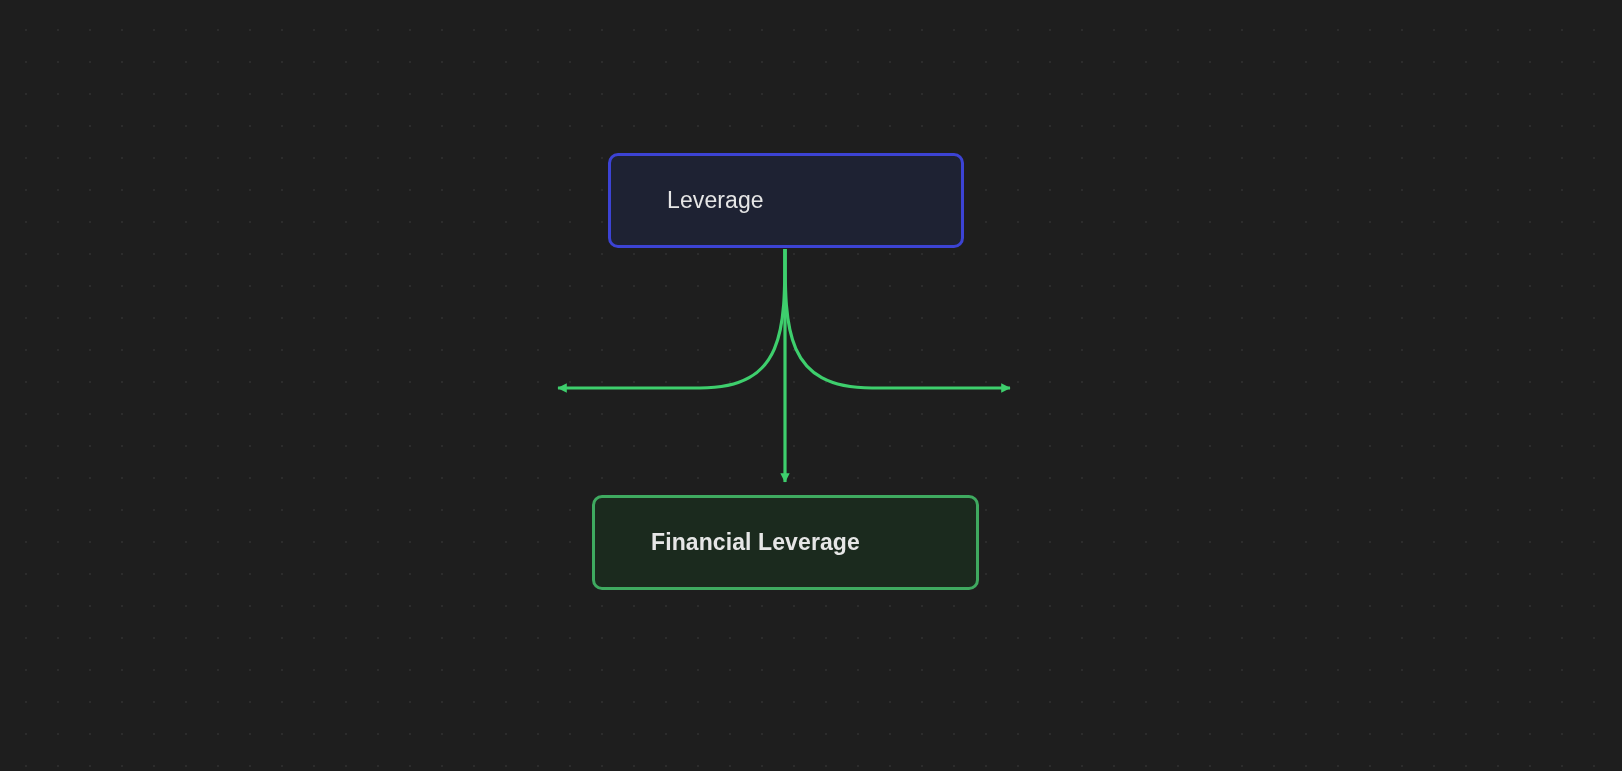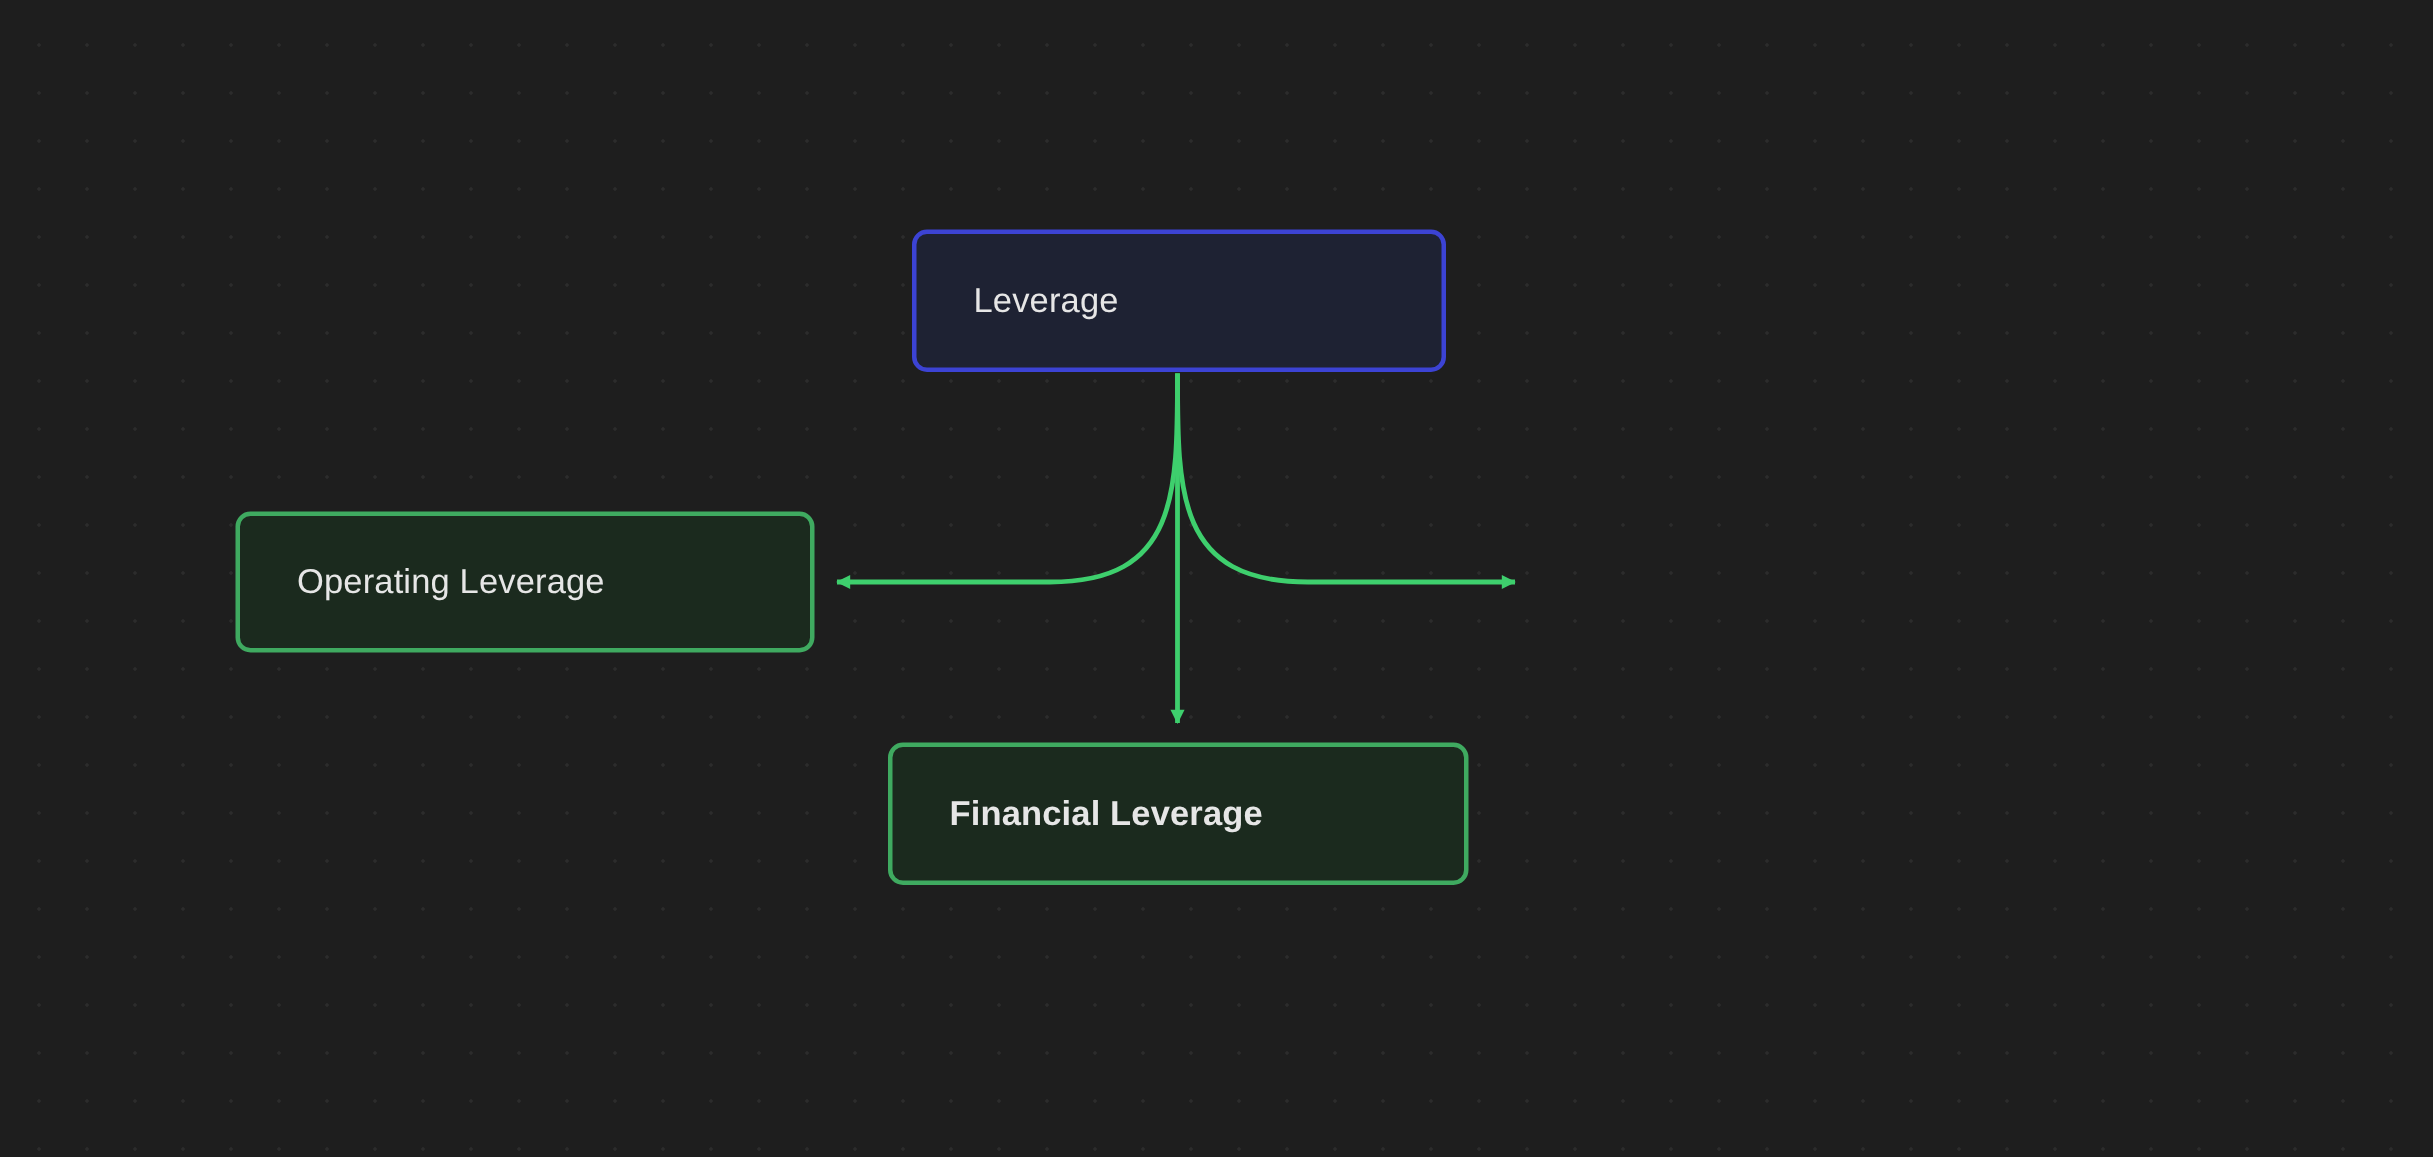--- a/index.html
+++ b/index.html
@@ -39,21 +39,21 @@
     border-width: 3px;
     border-radius: 10px;
     color: #e6e6e6;
     font-size: 23px;
     font-weight: 400;
     letter-spacing: 0.1px;
     line-height: 1.2;
     white-space: nowrap;
   }
   .node-label {
-    padding-left: 38px;
+    padding-left: 56px;
   }
   #node-root {
     left: 608px;
     top: 153px;
     width: 356px;
     height: 95px;
   }
   #node-operating {
     left: 157px;
     top: 341px;
@@ -90,22 +90,19 @@
 
     <path d="M 785 249 L 785 482" fill="none" stroke="#3ecf6d" stroke-width="3.2" stroke-linecap="butt" marker-end="url(#arrow-green)"></path>
 
     <path d="M 785 249 C 785 330, 785 388, 872 388 L 1010 388" fill="none" stroke="#3ecf6d" stroke-width="3.2" stroke-linecap="butt" marker-end="url(#arrow-green)"></path>
   </svg>
 
   <div class="node" id="node-root" style="border-color:#3c43d4; background-color:#1e2233;">
     <span class="node-label">Leverage</span>
   </div>
 
-  <div class="node" id="node-operating" style="border-color:#3faa60; background-color:#1b2a1e;">
-    <span class="node-label">Operating Leverage</span>
-  </div>
 
 
   <div class="node" id="node-financial" style="border-color:#3faa60; background-color:#1b2a1e;">
     <span class="node-label">Financial Leverage</span>
   </div>
 
 </div>
 
 </body></html>

